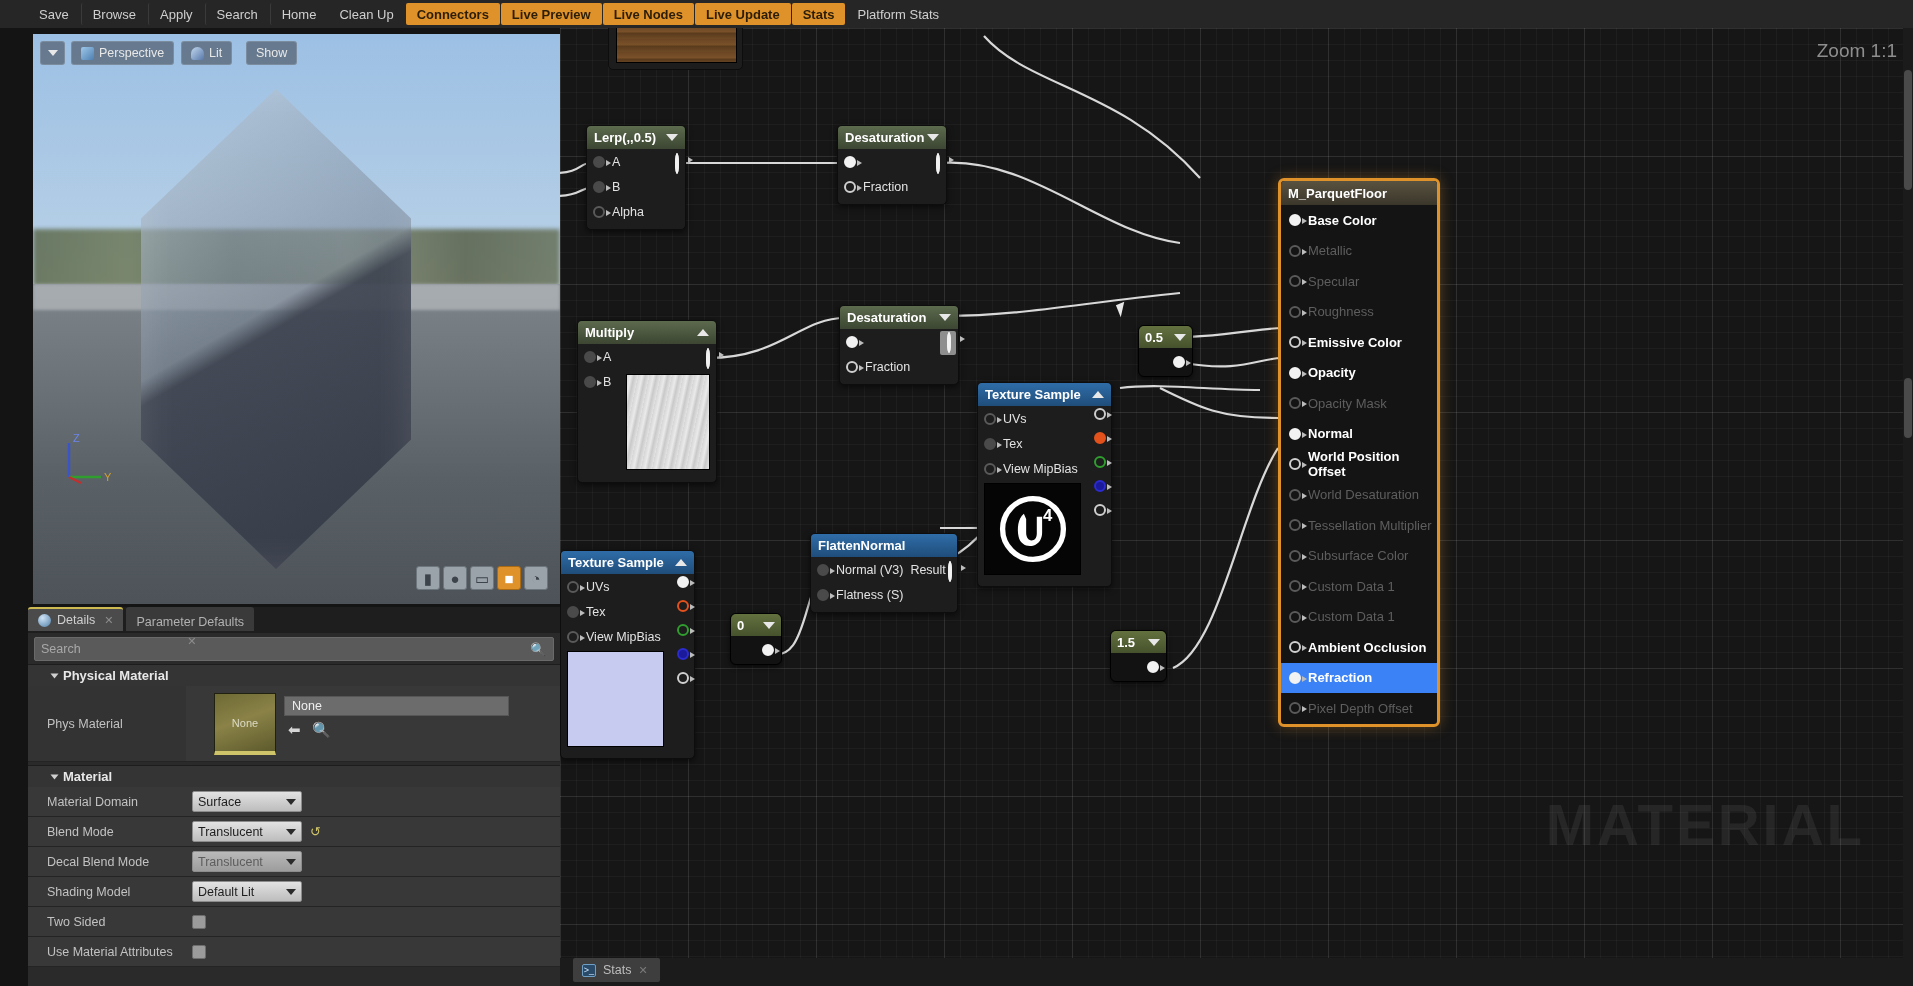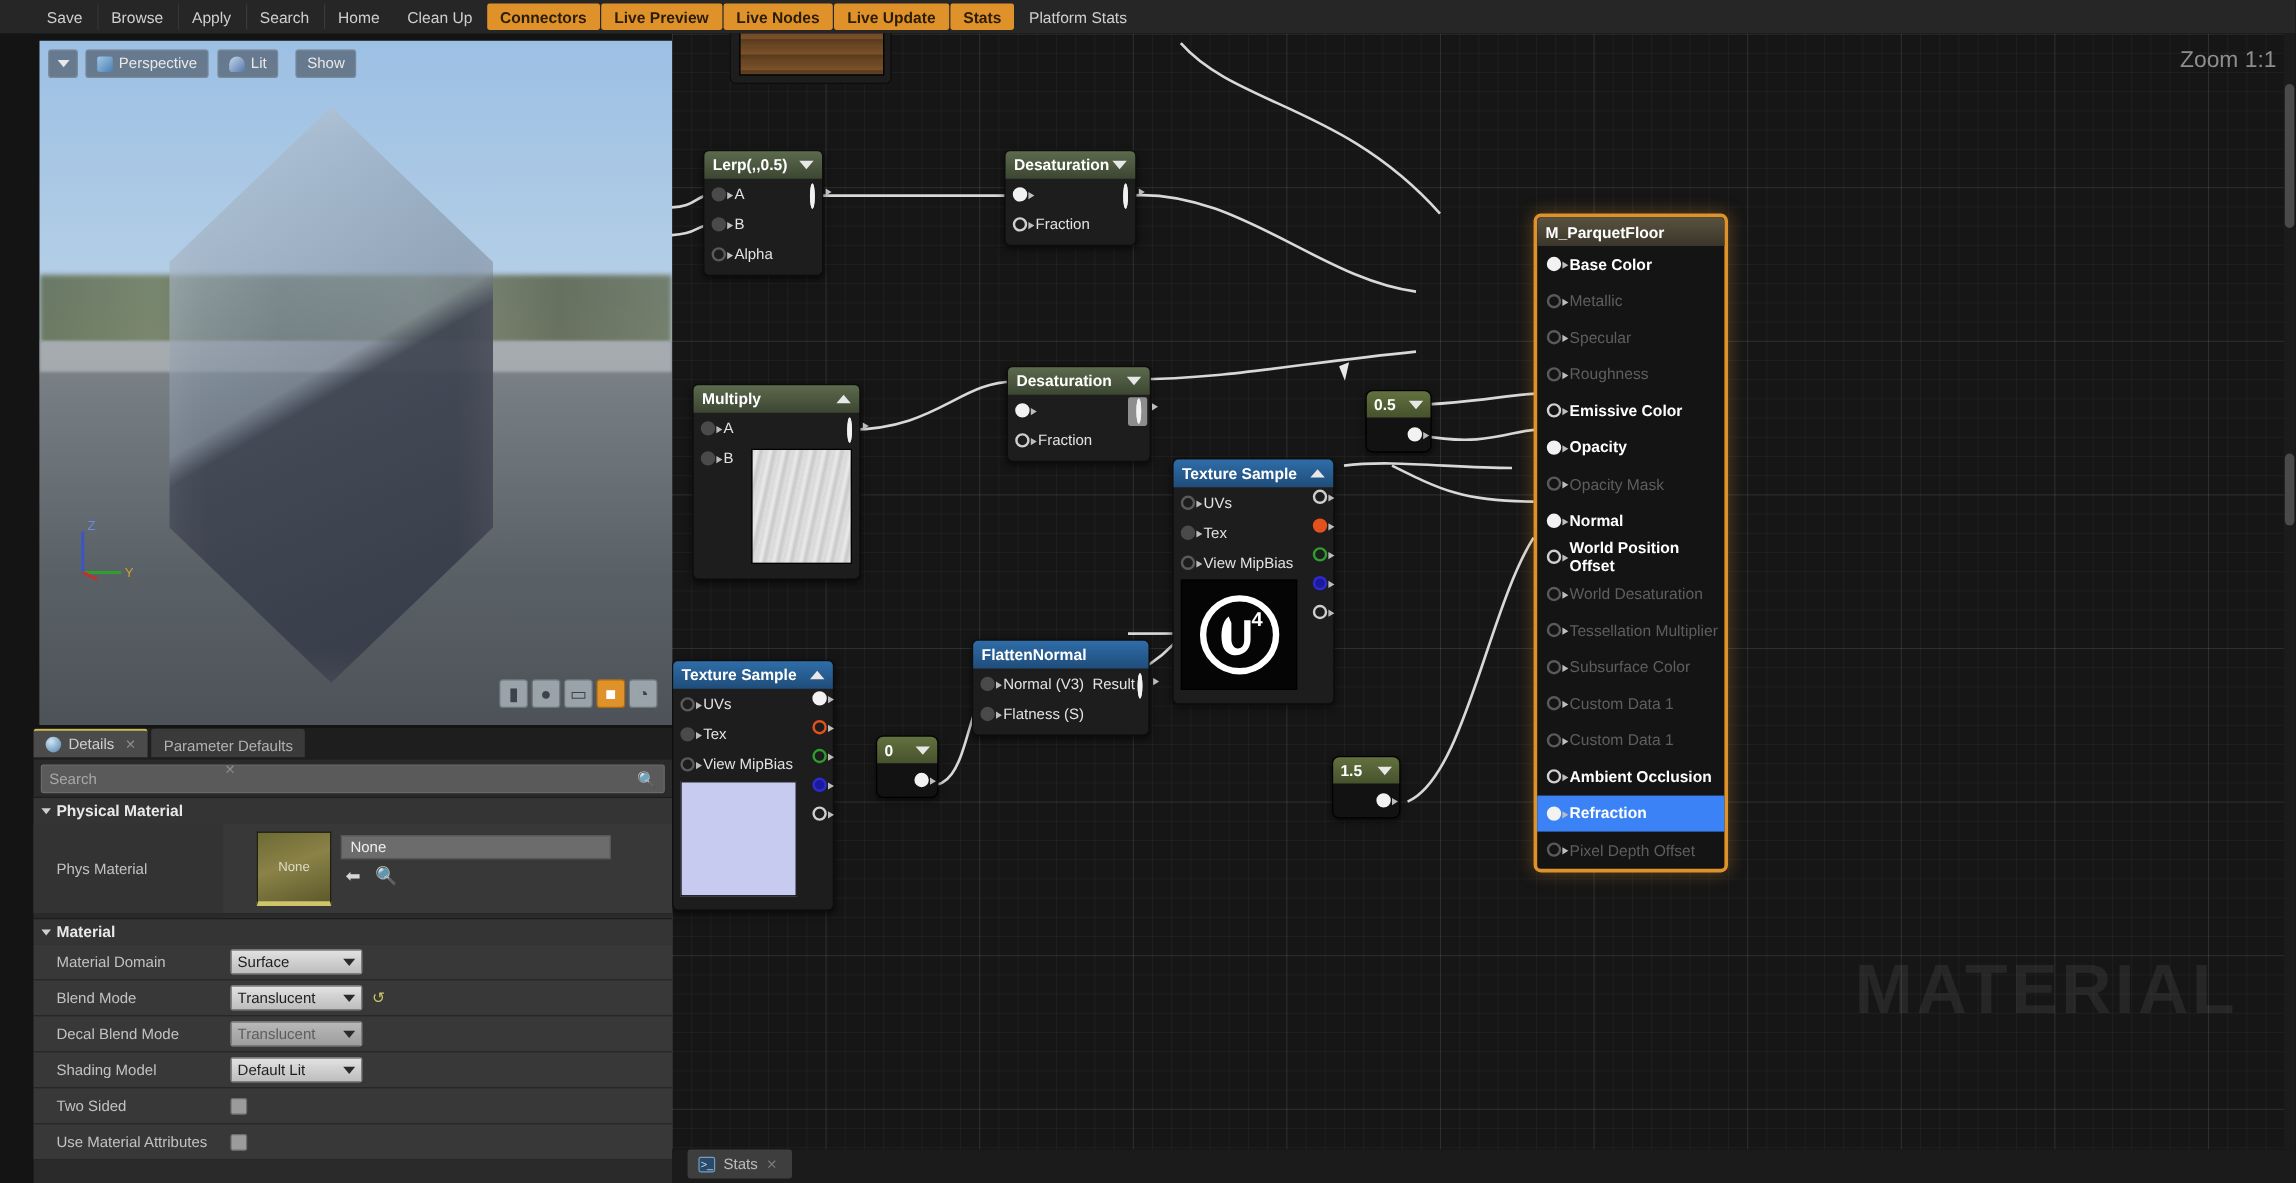--- a/index.html
+++ b/index.html
@@ -58,21 +58,21 @@
     font-size:12.5px; color:#cfcfcf; background:#4b4b4b; margin-right:3px;
     border-top:2px solid #cdbb52; border-radius:3px 3px 0 0; }
   .tab .x { color:#8c8c8c; font-size:11px; margin-left:3px; }
   .tab-ic { width:13px; height:13px; border-radius:50%;
     background:radial-gradient(circle at 35% 30%,#cfe3f5,#4f7fa8); }
   .searchrow { height:24px; margin:4px 6px 2px 6px; display:flex; align-items:center;
     background:#5a5a5a; border:1px solid #6a6a6a; border-radius:2px; padding:0 6px; }
   .searchrow input { flex:1; background:transparent; border:0; outline:0;
     color:#e5e5e5; font-size:12.5px; font-family:inherit; }
   .searchrow input::placeholder { color:#a8a8a8; }
-  .sect { height:22px; display:flex; align-items:center; gap:6px; padding:0 8px;
+  .sect { height:22px; display:flex; align-items:center; gap:6px; padding:0 24px;
     background:#343434; border-top:1px solid #1d1d1d; font-size:13px;
     font-weight:bold; color:#e8e8e8; margin-top:3px; }
   .tri { width:0;height:0;border-left:5px solid #cfcfcf;border-top:4px solid transparent;
     border-bottom:4px solid transparent; transform:rotate(90deg); }
   .prow { display:flex; align-items:center; height:30px; border-bottom:1px solid #242424;
     background:#383838; }
   .plabel { width:158px; padding-left:19px; font-size:12.5px; color:#c2c2c2; }
   .pval { flex:1; padding-left:6px; display:flex; align-items:center; gap:8px; }
   .physrow { height:76px; align-items:stretch; }
   .physrow .plabel { display:flex; align-items:center; background:#333; }

